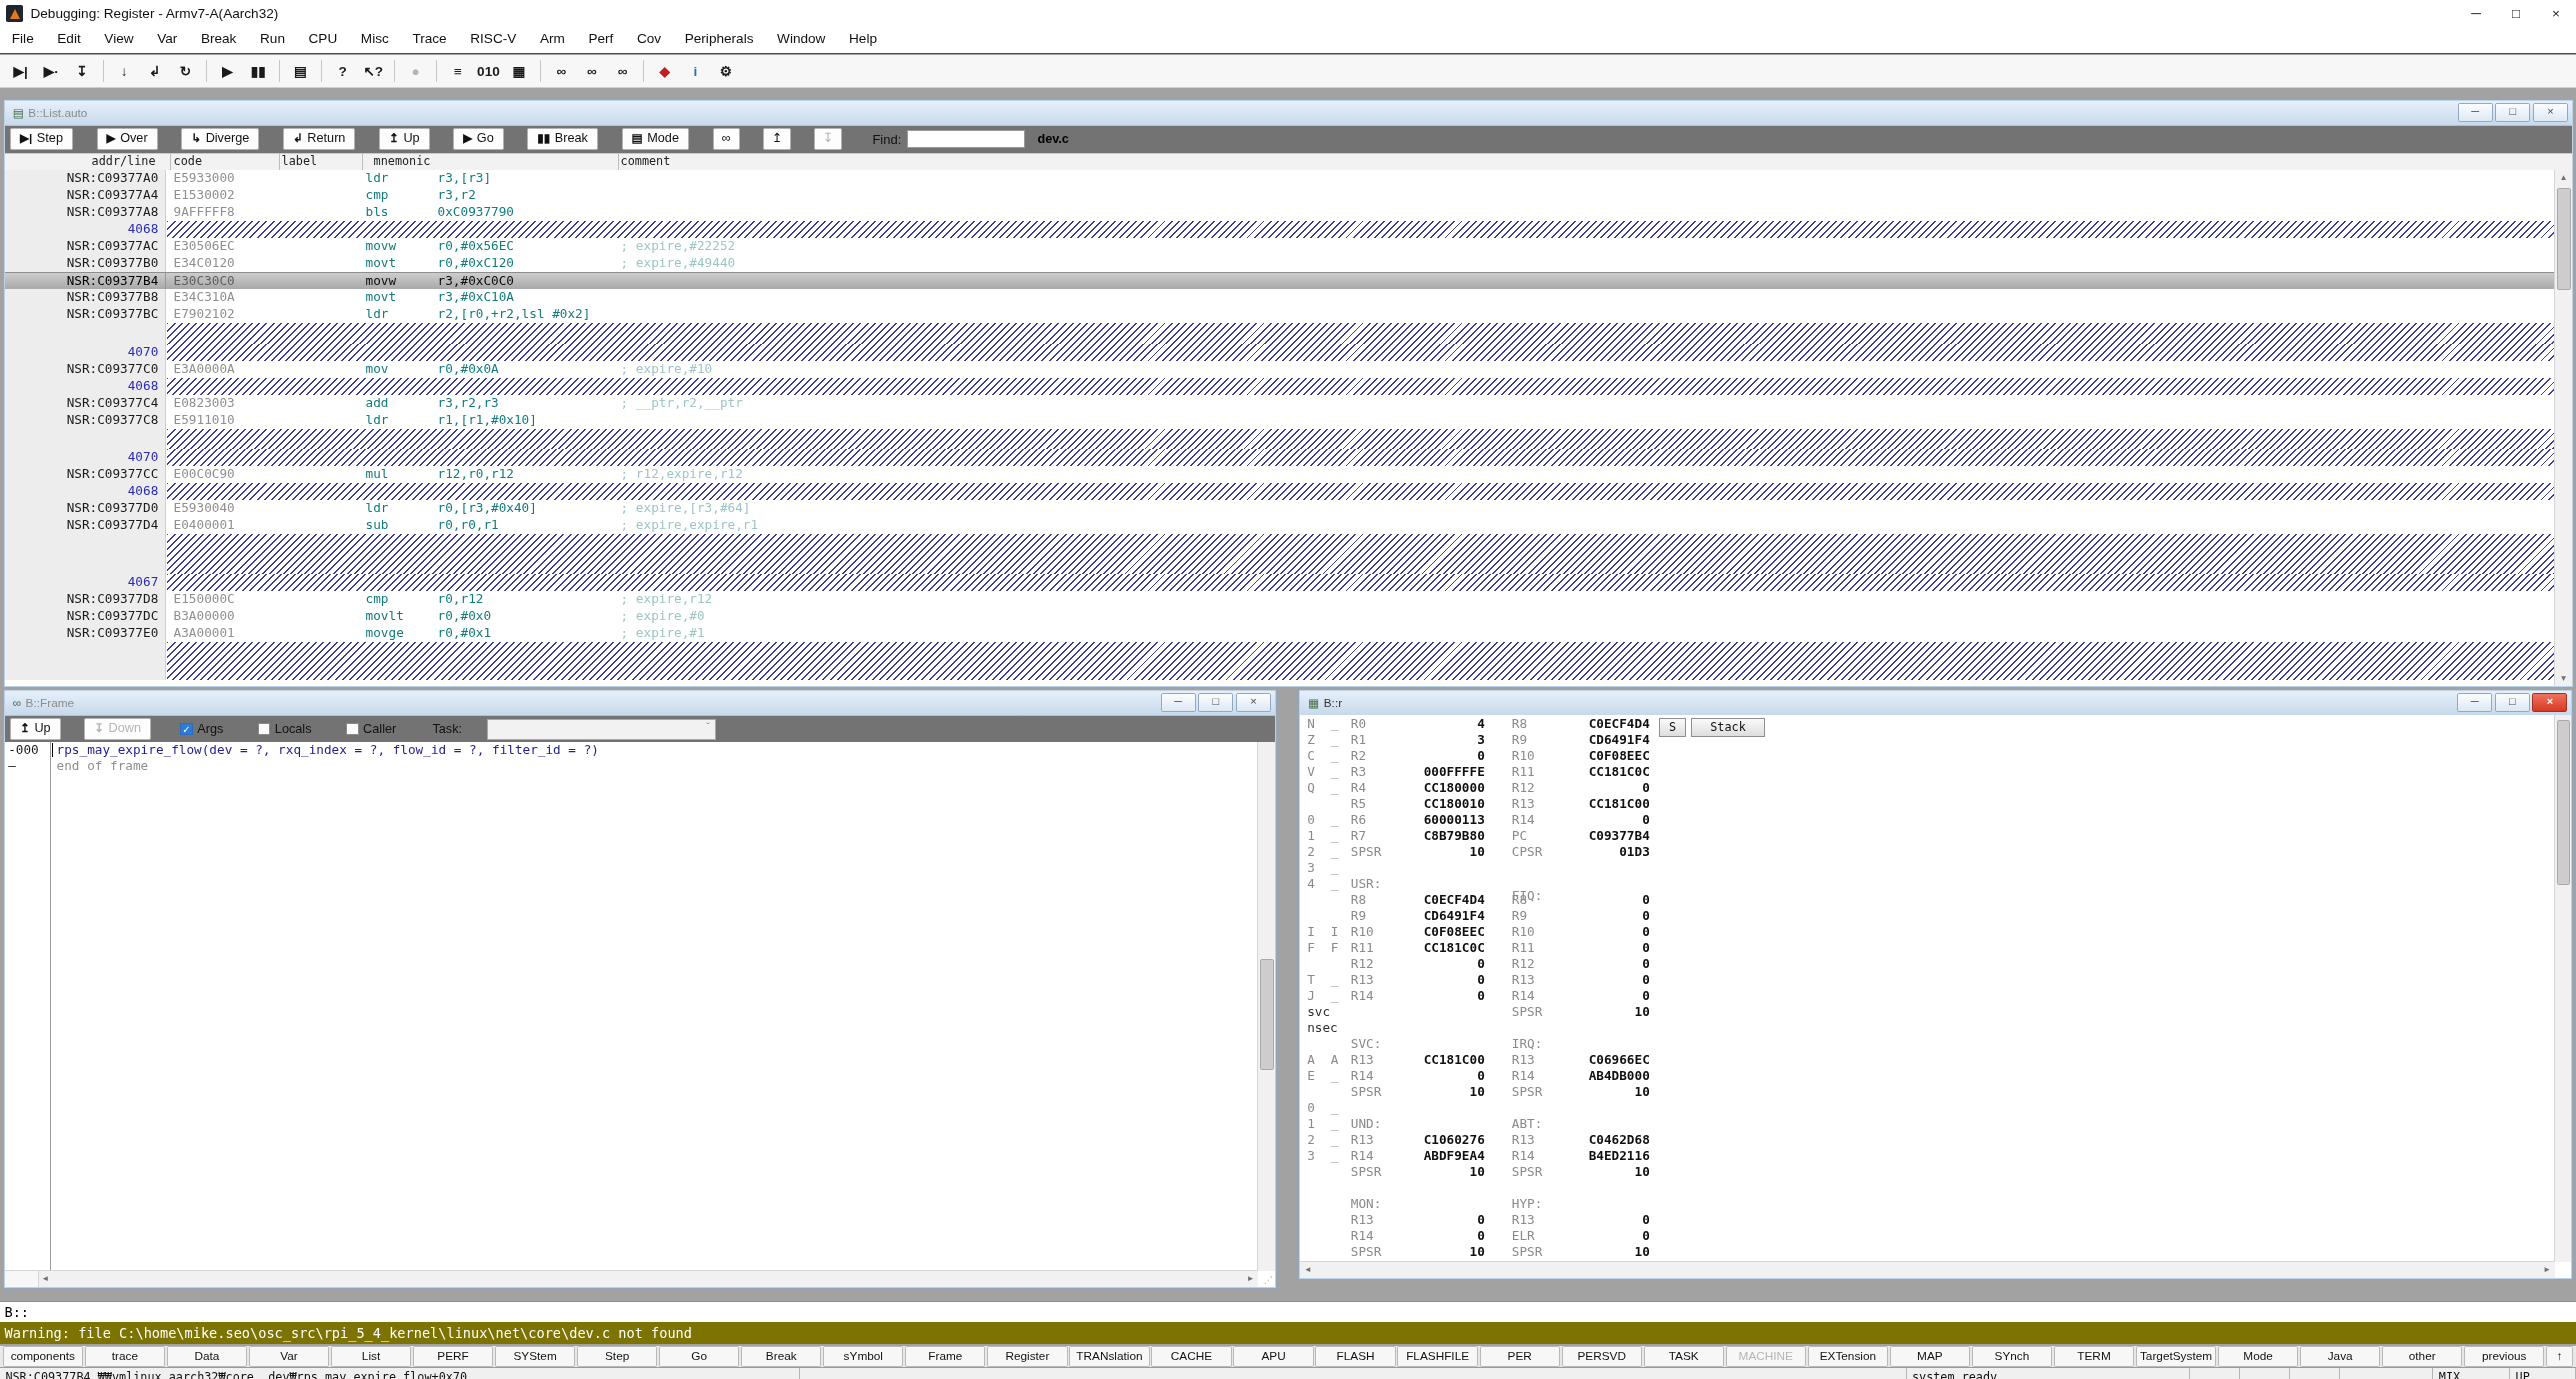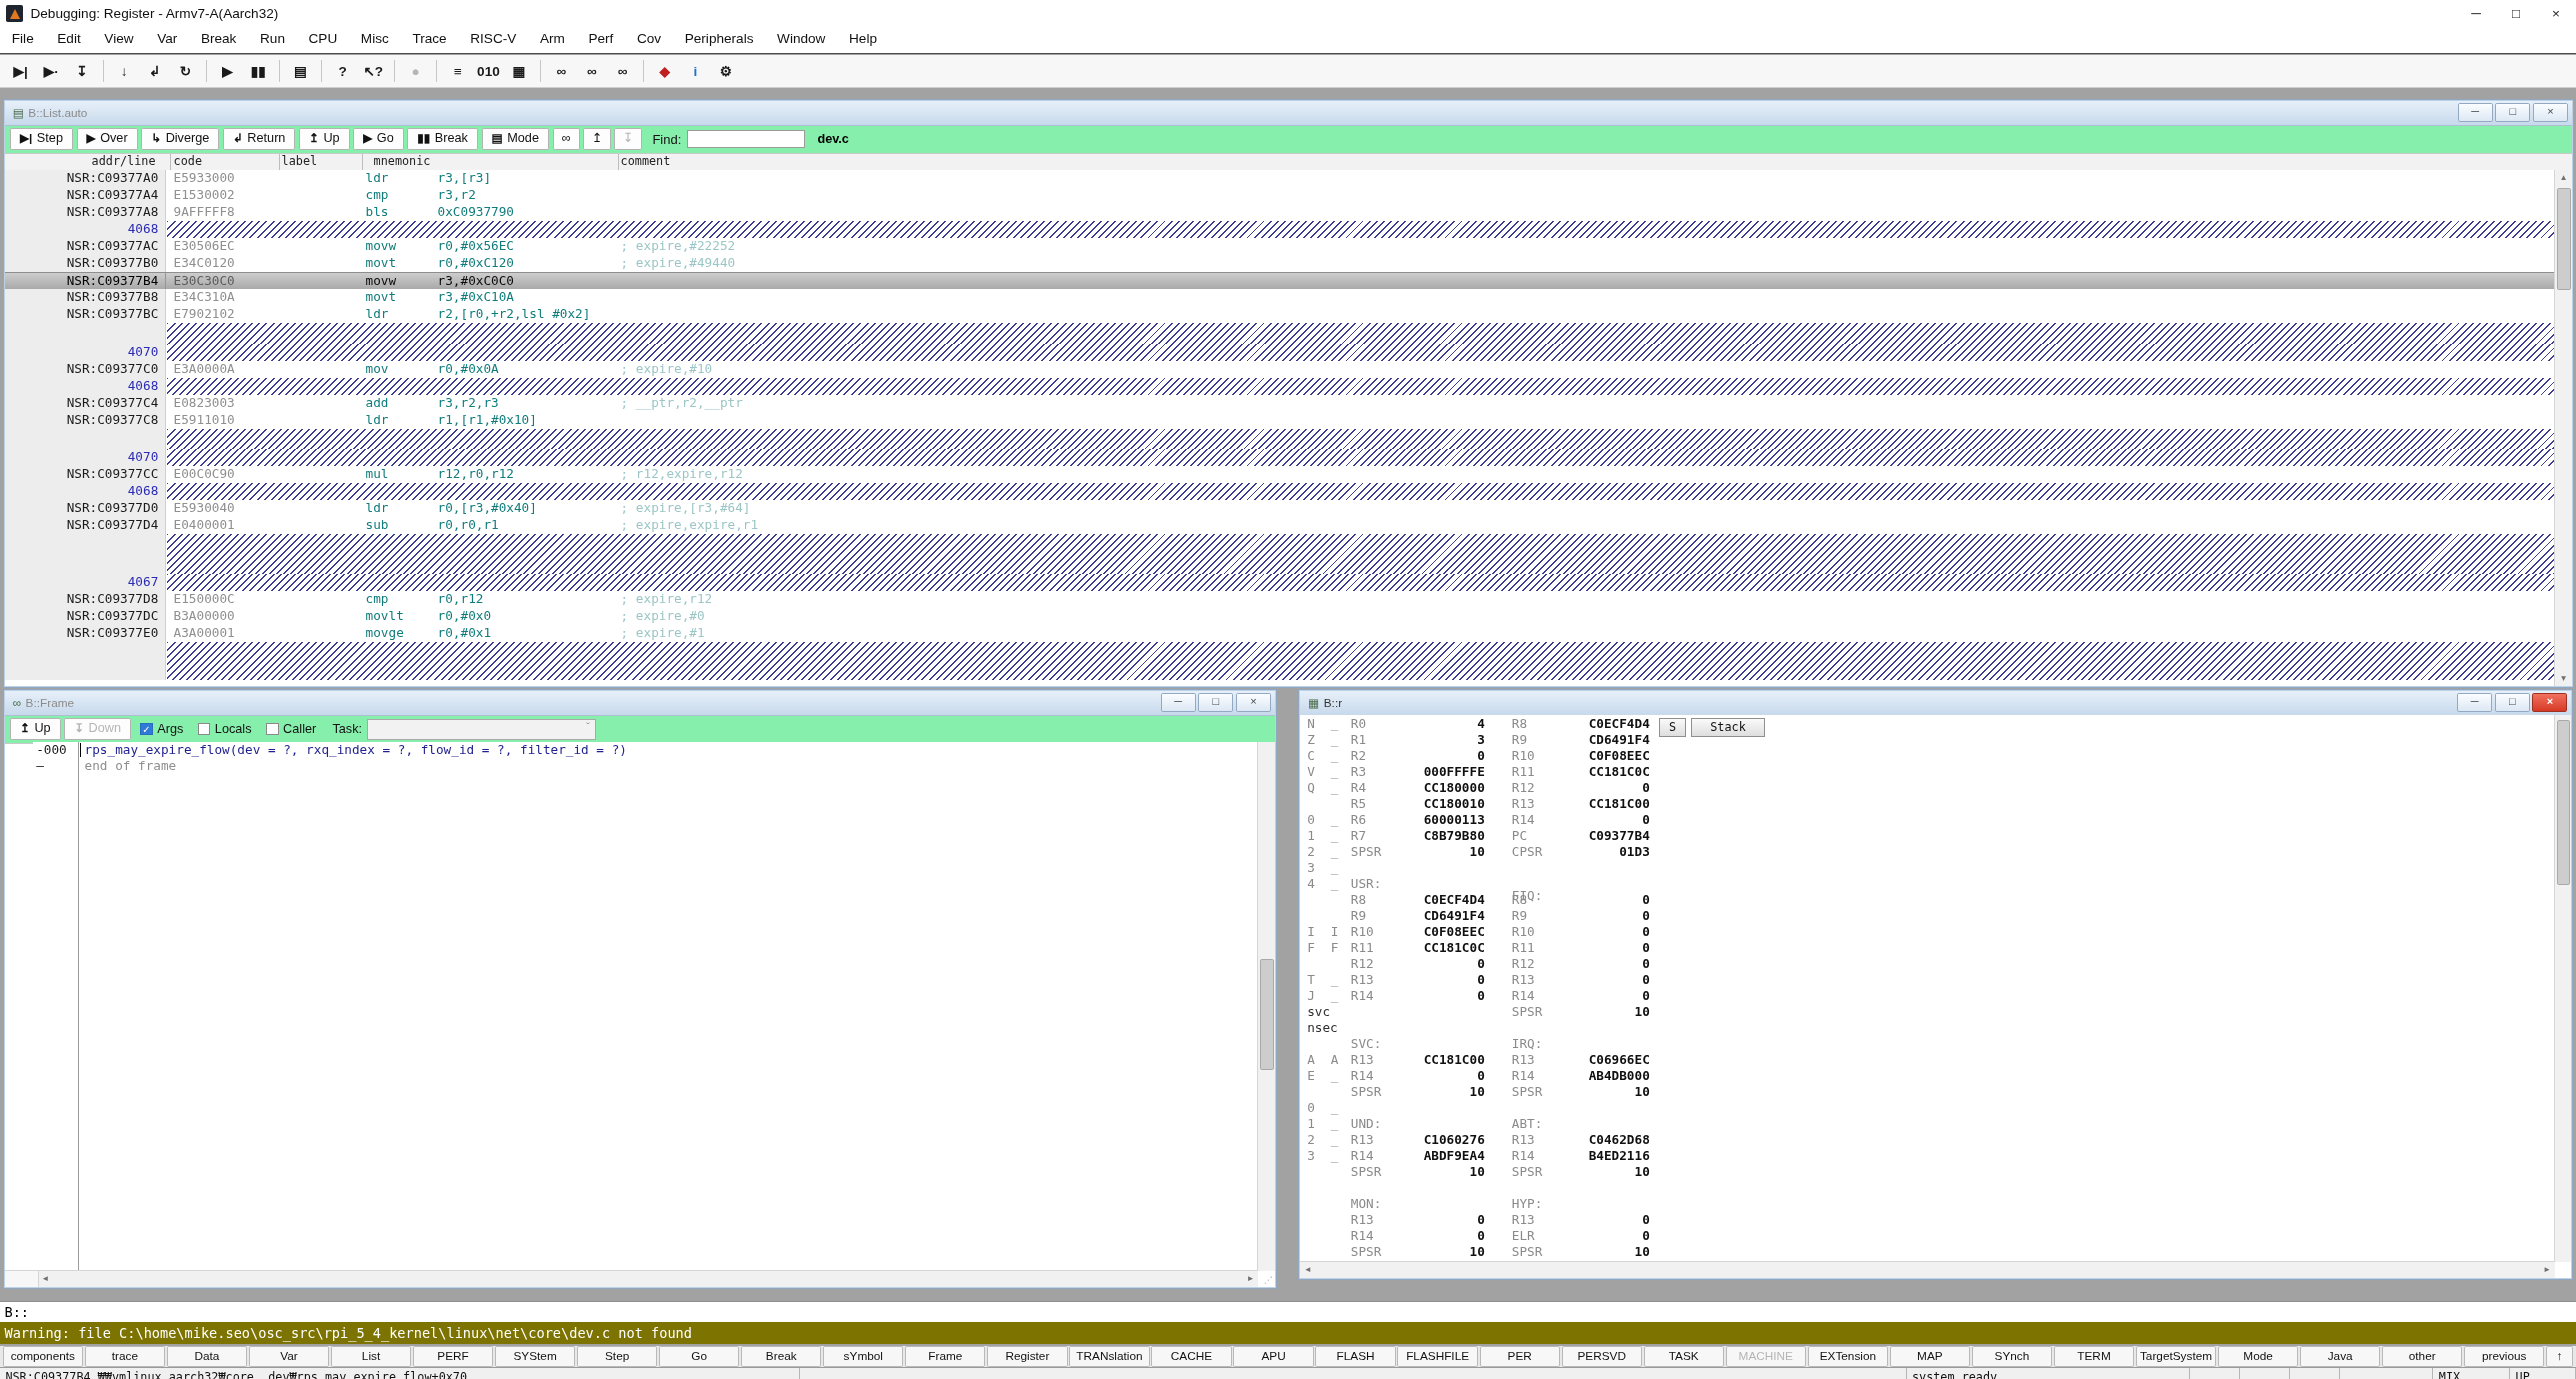--- a/index.html
+++ b/index.html
@@ -21,21 +21,21 @@
   .tsep{width:0.9px;height:22px;background:#c6c6c6;margin:0 5.4px;}
   
   .t32win{position:absolute;background:#ffffff;border:1.8px solid #bcd2e8;box-shadow:0 0 0 0.9px #8fa8c4;}
   .wtitle{height:23.6px;background:linear-gradient(#e7f0f9,#c7d9ec);display:flex;align-items:center;padding:0 3.6px;border-bottom:0.9px solid #aebfd2;}
   .wtitle .wicon{font-size:11.8px;color:#4a6a4a;margin:0 4.5px;}
   .wtitle .wname{font-size:11.8px;color:#8b8b8b;}
   .wtitle.active .wname{color:#333;}
   .wbtns{margin-left:auto;display:flex;gap:2.7px;}
   .wb{width:33px;height:17px;background:linear-gradient(#fbfdff,#dce8f4);border:0.9px solid #93a9c2;text-align:center;line-height:15.4px;font-size:11px;color:#444;border-radius:1.8px;}
   .wb.redx{background:linear-gradient(#f0715f,#d63a25);color:#fff;border-color:#a03020;font-weight:bold;}
-  .wtoolbar{height:27px;background:#86efac;border-bottom:0.9px solid #c9c9c9;display:flex;align-items:center;padding:0 3.6px;}
+  .wtoolbar{height:27px;background:#737373;border-bottom:0.9px solid #c9c9c9;display:flex;align-items:center;padding:0 3.6px;gap:20px;}
   .lbtn{background:#fdfdfd;border:0.9px solid #b3b3b3;border-radius:1.8px;height:20px;line-height:18px;padding:0 9px;margin:0 1.8px;font-size:12.7px;color:#111;white-space:nowrap;}
   .lbtn .bico{font-weight:bold;margin-right:4.5px;font-size:11.8px;}
   .lbtn.icononly{padding:0 5.4px;min-width:14.5px;text-align:center;}
   .lbtn.disabled{color:#b5b5b5;}
   
   #listwin{left:3.6px;top:100px;width:2567px;height:585px;}
   #listheader{position:relative;height:17px;background:#f2f2f2;border-bottom:0.9px solid #111;font:11.8px "DejaVu Sans Mono",monospace;color:#222;}
   #listheader span{position:absolute;top:0.9px;}
   .hsep{position:absolute;top:0;bottom:0;width:0.9px;background:#bdbdbd;}
   #listbody{position:absolute;left:0;top:69px;bottom:0;right:16.3px;overflow:hidden;background:#fff;}
@@ -52,21 +52,21 @@
   .lrow.hl .c-code{color:#5c5c5c;}
   .lrow.hl .c-mn,.lrow.hl .c-op{color:#0a0a0a;}
   
   .vscroll{position:absolute;right:0;top:0;bottom:0;width:16.3px;background:#f1f1f1;border-left:0.9px solid #d5d5d5;}
   .varrow{position:absolute;left:0;width:100%;height:15.4px;text-align:center;font-size:8.2px;color:#707070;line-height:15.4px;}
   .vthumb{position:absolute;left:1.8px;width:11.8px;background:#cdcdcd;border:0.9px solid #a9a9a9;border-radius:1.8px;}
   .hscroll{position:absolute;left:0;right:0;bottom:0;height:16.3px;background:#f1f1f1;border-top:0.9px solid #d5d5d5;}
   .harrow{position:absolute;top:0;width:15.4px;height:100%;text-align:center;font-size:8.2px;color:#707070;line-height:16.3px;}
   
   #framewin{left:3.6px;top:690px;width:1270px;height:596px;}
-  #framebody{position:absolute;left:0;top:51px;bottom:16.3px;right:16.3px;background:#fff;overflow:hidden;margin-left:28px;}
+  #framebody{position:absolute;left:0;top:51px;bottom:16.3px;right:16.3px;background:#fff;overflow:hidden;}
   #framebody:before{content:"";position:absolute;left:45px;top:0;bottom:0;width:0.9px;background:#9a9a9a;}
   .fline{position:relative;height:16.3px;line-height:16.3px;font:12.7px "DejaVu Sans Mono",monospace;}
   .fnum{position:absolute;left:3.6px;color:#1a1a1a;}
   .ftext{position:absolute;left:52px;color:#1f1f8f;}
   .ftext.dim{color:#8f8f8f;}
   .fcursor{position:absolute;left:47px;top:0.9px;width:1.8px;height:14.5px;background:#000;}
   .checkrow{display:flex;align-items:center;margin:0 7.2px;font-size:12.7px;color:#111;}
   .cbox{width:12.7px;height:12.7px;border:0.9px solid #8a8a8a;background:#fff;margin-right:4.5px;box-sizing:border-box;text-align:center;line-height:11px;font-size:10px;}
   .cbox.checked{background:#2f7ad6;border-color:#2a6cbd;color:#fff;}
   .combo{width:227px;height:19px;background:#f2f2f2;border:0.9px solid #a8a8a8;position:relative;margin-left:5.4px;}

